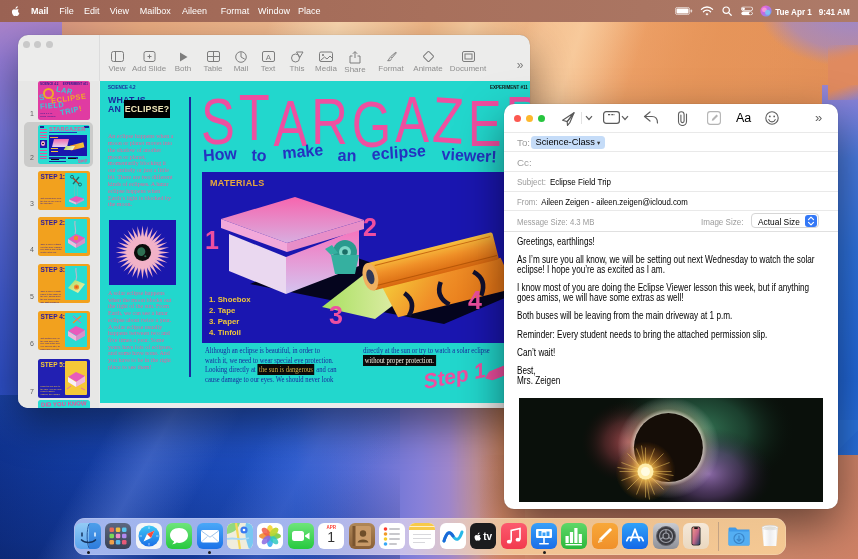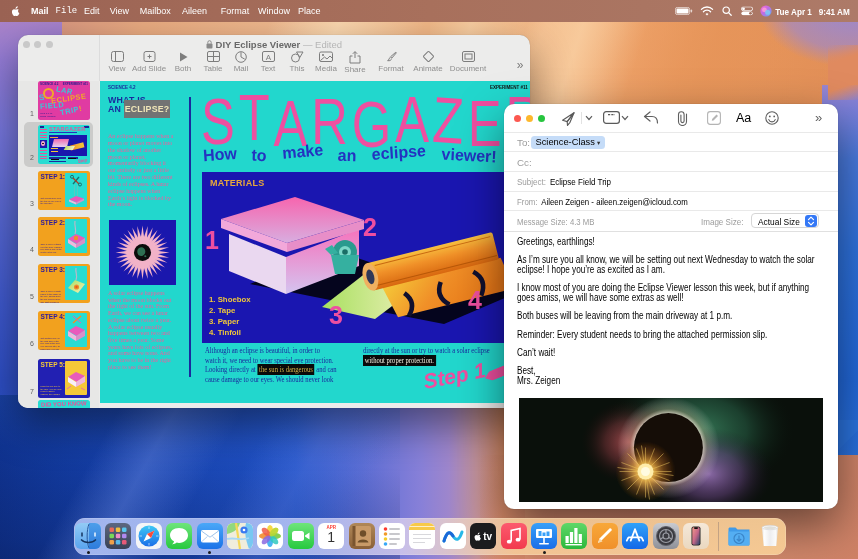--- a/index.html
+++ b/index.html
@@ -93,21 +93,21 @@
   <div class="wp" style="left:800px; top:420px; width:60px; height:90px;
     background:linear-gradient(135deg,#2b74e0 0%,#2b74e0 45%, rgba(43,116,224,0) 46%);"></div>
 </div>
 <div id="menubar">
   <span class="mitem" style="left:16.4px;">
       <svg width="9" height="11" viewBox="0 0 11 13" style="display:block;">
         <path d="M9.2 4.3 C8.5 4.8 8 5.6 8 6.6 C8 7.7 8.6 8.6 9.6 9.1 C9.3 10 8.9 10.8 8.3 11.6 C7.8 12.2 7.3 12.6 6.7 12.6 C6.1 12.6 5.9 12.25 5.1 12.25 C4.3 12.25 4 12.6 3.5 12.6 C2.9 12.6 2.3 12.1 1.8 11.5 C1 10.4 0.5 9 0.5 7.7 C0.5 5.6 1.8 4.4 3.2 4.4 C3.9 4.4 4.5 4.8 5 4.8 C5.4 4.8 6.1 4.37 6.9 4.37 C7.8 4.37 8.6 4.75 9.2 4.3 Z M6.9 2.9 C7.4 2.3 7.7 1.6 7.7 0.8 L7.7 0.6 C6.9 0.7 6.2 1.1 5.7 1.7 C5.3 2.2 4.9 3 4.9 3.8 L4.9 4 C5.7 3.9 6.4 3.5 6.9 2.9 Z" fill="#fff"></path>
       </svg>
     </span>
   <span class="mitem" style="left:39.8px; font-weight:bold;">Mail</span>
-  <span class="mitem" style="left:66.4px;font-family:Liberation Mono, monospace;">File</span>
+  <span class="mitem" style="left:66.4px;">File</span>
   <span class="mitem" style="left:91.8px;">Edit</span>
   <span class="mitem" style="left:119.4px;">View</span>
   <span class="mitem" style="left:155.2px;">Mailbox</span>
   <span class="mitem" style="left:194.5px;">Aileen</span>
   <span class="mitem" style="left:234.9px;">Format</span>
   <span class="mitem" style="left:274px;">Window</span>
   <span class="mitem" style="left:309.3px;">Place</span>
   <span class="mitem" style="left:684px;">
       <svg width="18" height="8" viewBox="0 0 18 8" style="display:block;">
       <rect x="0.4" y="0.4" width="14.2" height="7.2" rx="2" fill="none" stroke="#fff" stroke-opacity="0.8" stroke-width="0.8"></rect>
@@ -151,24 +151,20 @@
   </svg>
     </span>
   <span style="position:absolute; right:8px; top:50%; transform:translateY(-50%) scaleX(0.86); transform-origin:100% 50%; font-size:9.5px; font-weight:bold; white-space:nowrap;">Tue Apr 1&nbsp;&nbsp;&nbsp;9:41 AM</span>
 </div>
 
 <div id="keynote">
   <div id="kn-titlebar">
     <div class="tl" style="left:4.5px; top:5.5px; background:#c9c9c9;"></div>
     <div class="tl" style="left:16px; top:5.5px; background:#c9c9c9;"></div>
     <div class="tl" style="left:27.5px; top:5.5px; background:#c9c9c9;"></div>
-    <div id="kn-title"><svg width="7" height="9" viewBox="0 0 7 9" style="vertical-align:-1px;">
-          <rect x="0.5" y="3.6" width="6" height="5" rx="1" fill="#8a8a8a"></rect>
-          <path d="M1.8 3.6 L1.8 2.4 A1.7 1.7 0 0 1 5.2 2.4 L5.2 3.6" fill="none" stroke="#8a8a8a" stroke-width="1"></path>
-        </svg> DIY Eclipse Viewer <span class="edited">— Edited</span></div>
   </div>
   <div id="kn-vdiv"></div>
   <div id="kn-toolbar">
     <div class="kt-item" style="left:-8px; width:50px;">
       <svg width="13" height="12" viewBox="0 0 13 12">
           <rect x="0.5" y="0.5" width="12" height="10" rx="2" fill="none" stroke="#7d7d7d"></rect>
           <line x1="4.5" y1="0.5" x2="4.5" y2="10.5" stroke="#7d7d7d"></line>
         </svg>
       <div class="lbl">View</div>
     </div>
@@ -389,21 +385,21 @@
     <div class="tnum" style="top:307px;">7</div>
 
     <div class="thumb" style="top:319px; background:#28dcd2; height:39px;">
       <div style="position:absolute; left:3px; top:1px; color:#e8509a; font-size:6px; font-weight:bold; transform:rotate(-2deg);">DID YOU KNOW</div>
     </div>
   </div>
   <div id="kn-canvas">
     <div style="position:absolute; left:8px; top:4px; font-size:4.5px; font-weight:bold; color:#1a2a9e;">SCIENCE 4.2</div>
     <div style="position:absolute; left:390px; top:4px; font-size:4.5px; font-weight:bold; color:#111;">EXPERIMENT #11</div>
 
-    <div style="position:absolute; left:8px; top:15px; width:72px; font-size:8.8px; font-weight:bold; color:#1a2a9e; line-height:9px; letter-spacing:0.2px;">WHAT IS<br>AN&nbsp;<span style="background:#737373; color:#f0e6b8; padding:4px 1px;">ECLIPSE?</span></div>
+    <div style="position:absolute; left:8px; top:15px; width:72px; font-size:8.8px; font-weight:bold; color:#1a2a9e; line-height:9px; letter-spacing:0.2px;">WHAT IS<br>AN&nbsp;<span style="background:#000000; color:#f0e6b8; padding:4px 1px;">ECLIPSE?</span></div>
     <div style="position:absolute; left:8px; top:52px; width:66px; font-family:'Liberation Serif',serif; font-size:6px; line-height:6.85px; color:#ee5f9e;">An eclipse happens when a moon or planet moves into the shadow of another moon or planet, momentarily blocking it out entirely or just a little bit. There are two different kinds of eclipses. A lunar eclipse happens when Earth’s light is blocked by the moon.</div>
     <div style="position:absolute; left:9px; top:139px; width:67px; height:65px; background:#1a17ad;">
       <svg width="67" height="65" viewBox="0 0 67 65">
         <g transform="translate(33.5,32.5)">
           <g fill="#f2b2c8">
             <g id="petal">
                 <path d="M0 -27 L2.2 -11 L-2.2 -11 Z"></path>
                 <path d="M0 -27 L2.2 -11 L-2.2 -11 Z" transform="rotate(11.25)"></path>
               </g>
             <use href="#petal" transform="rotate(22.5)"></use>

